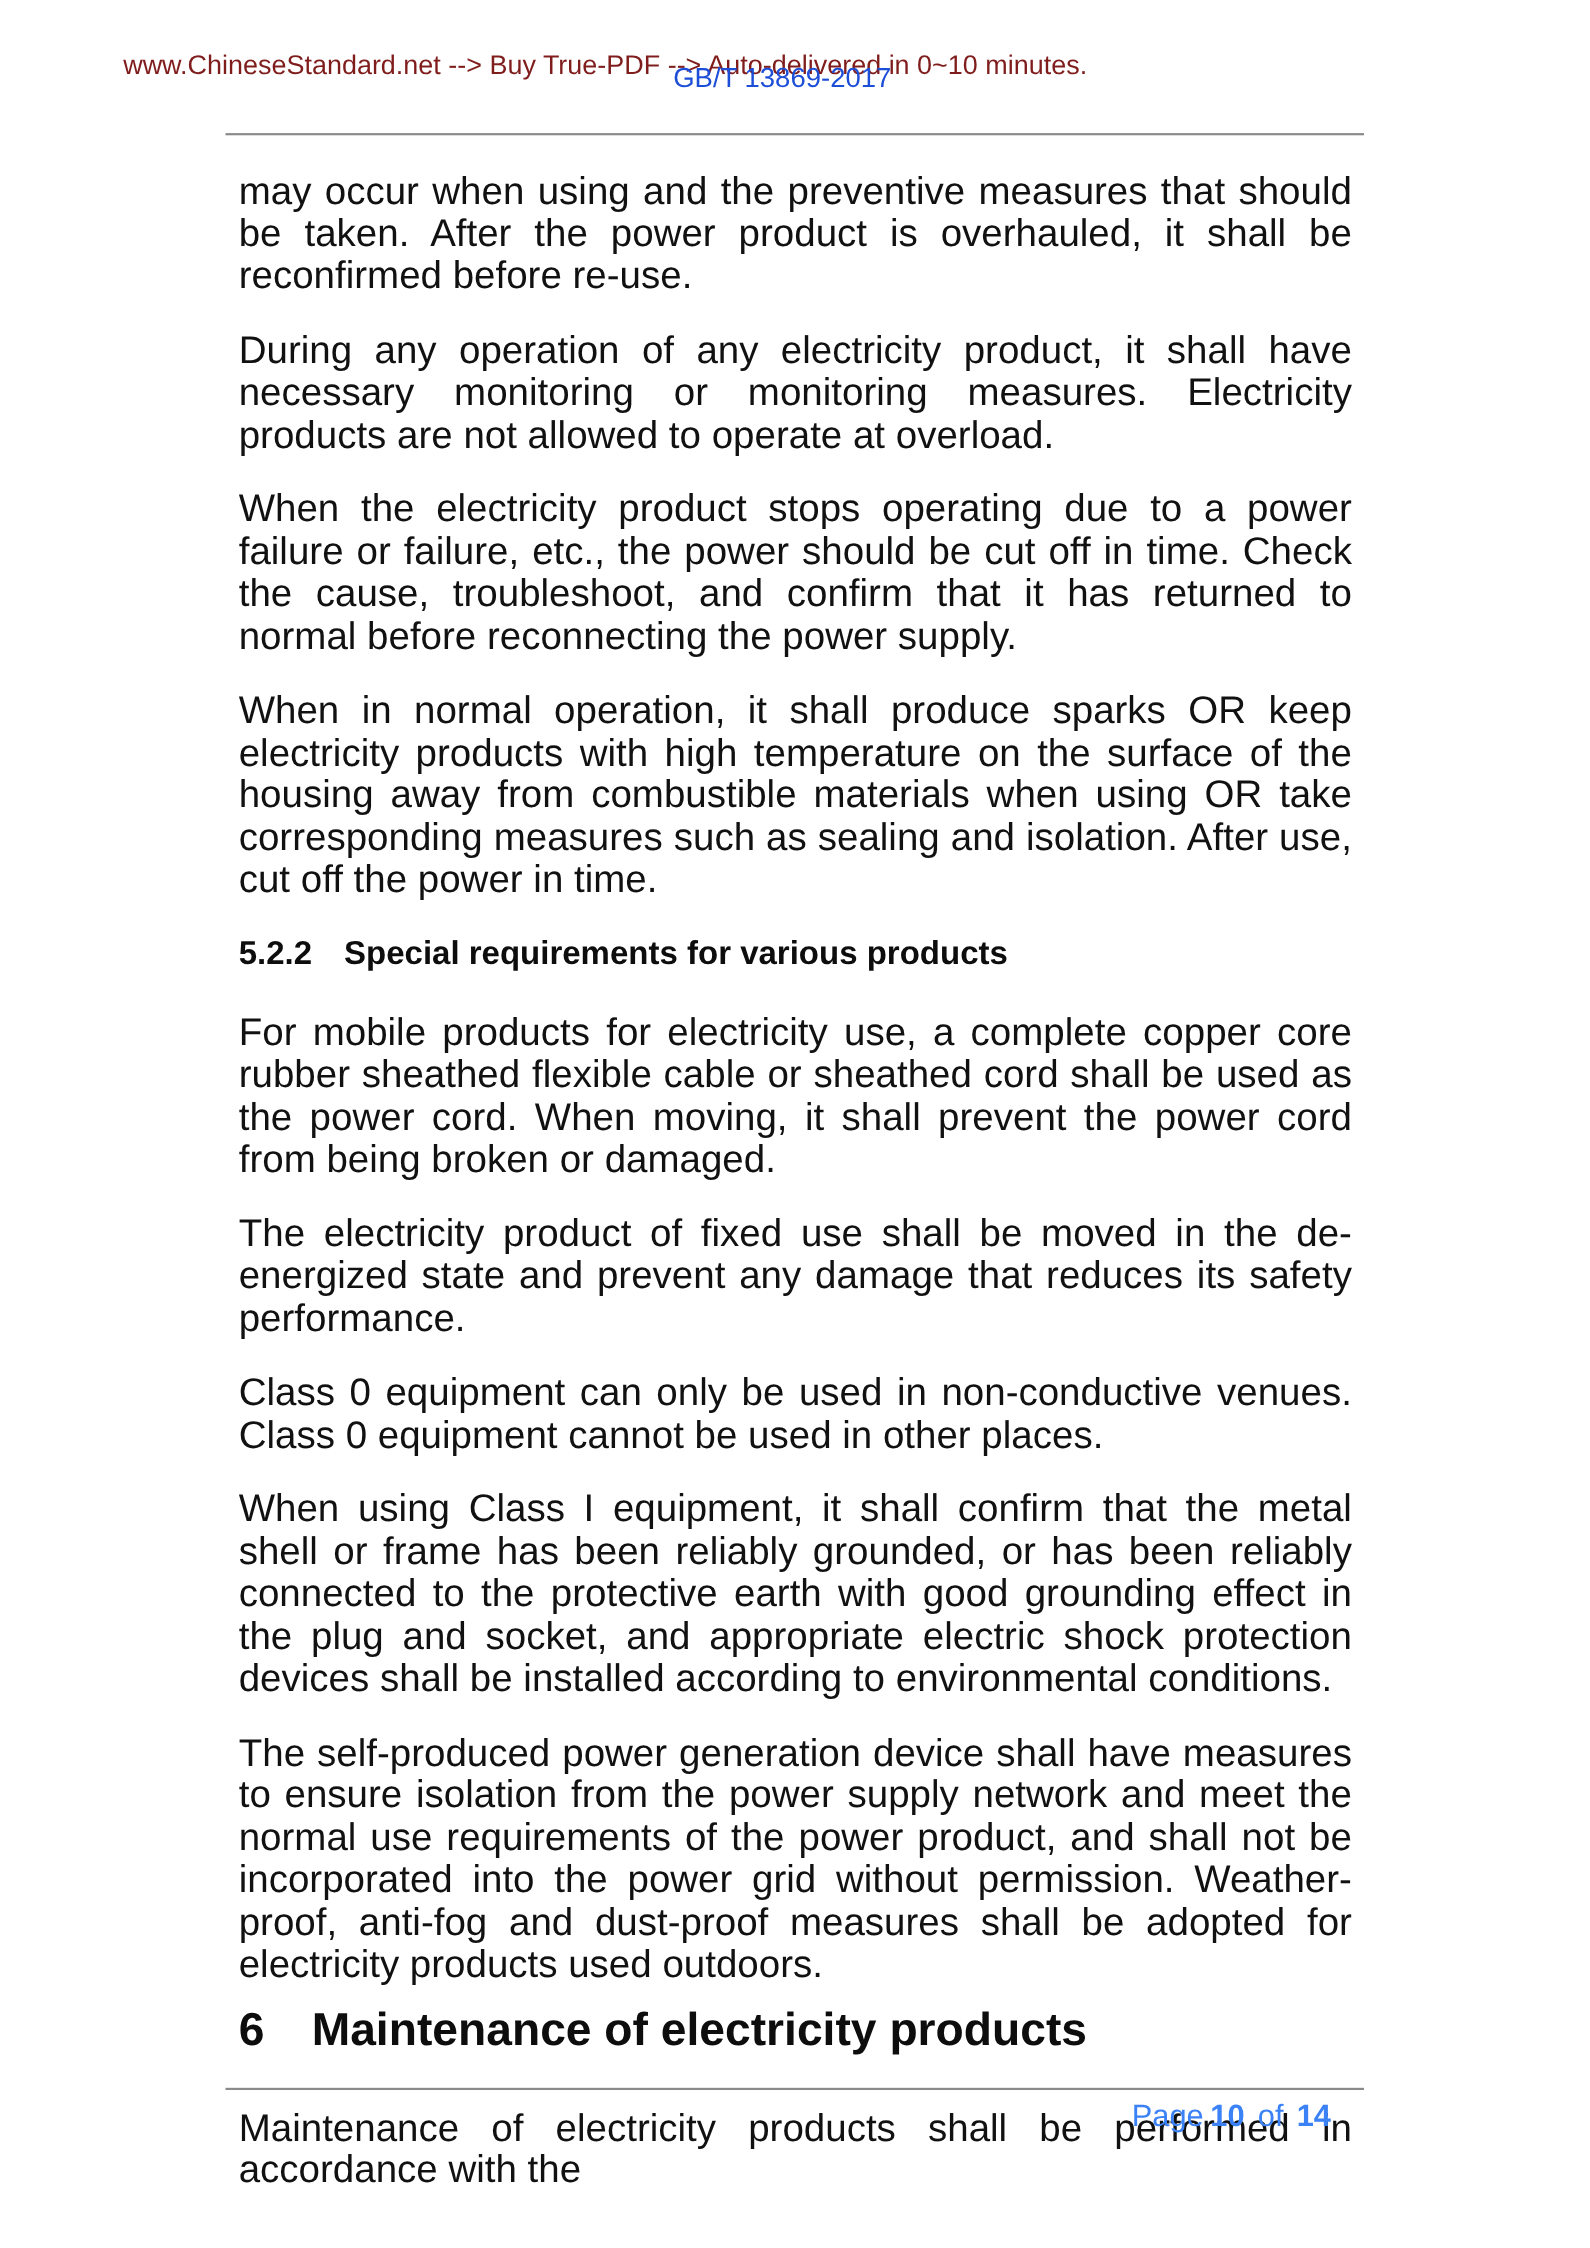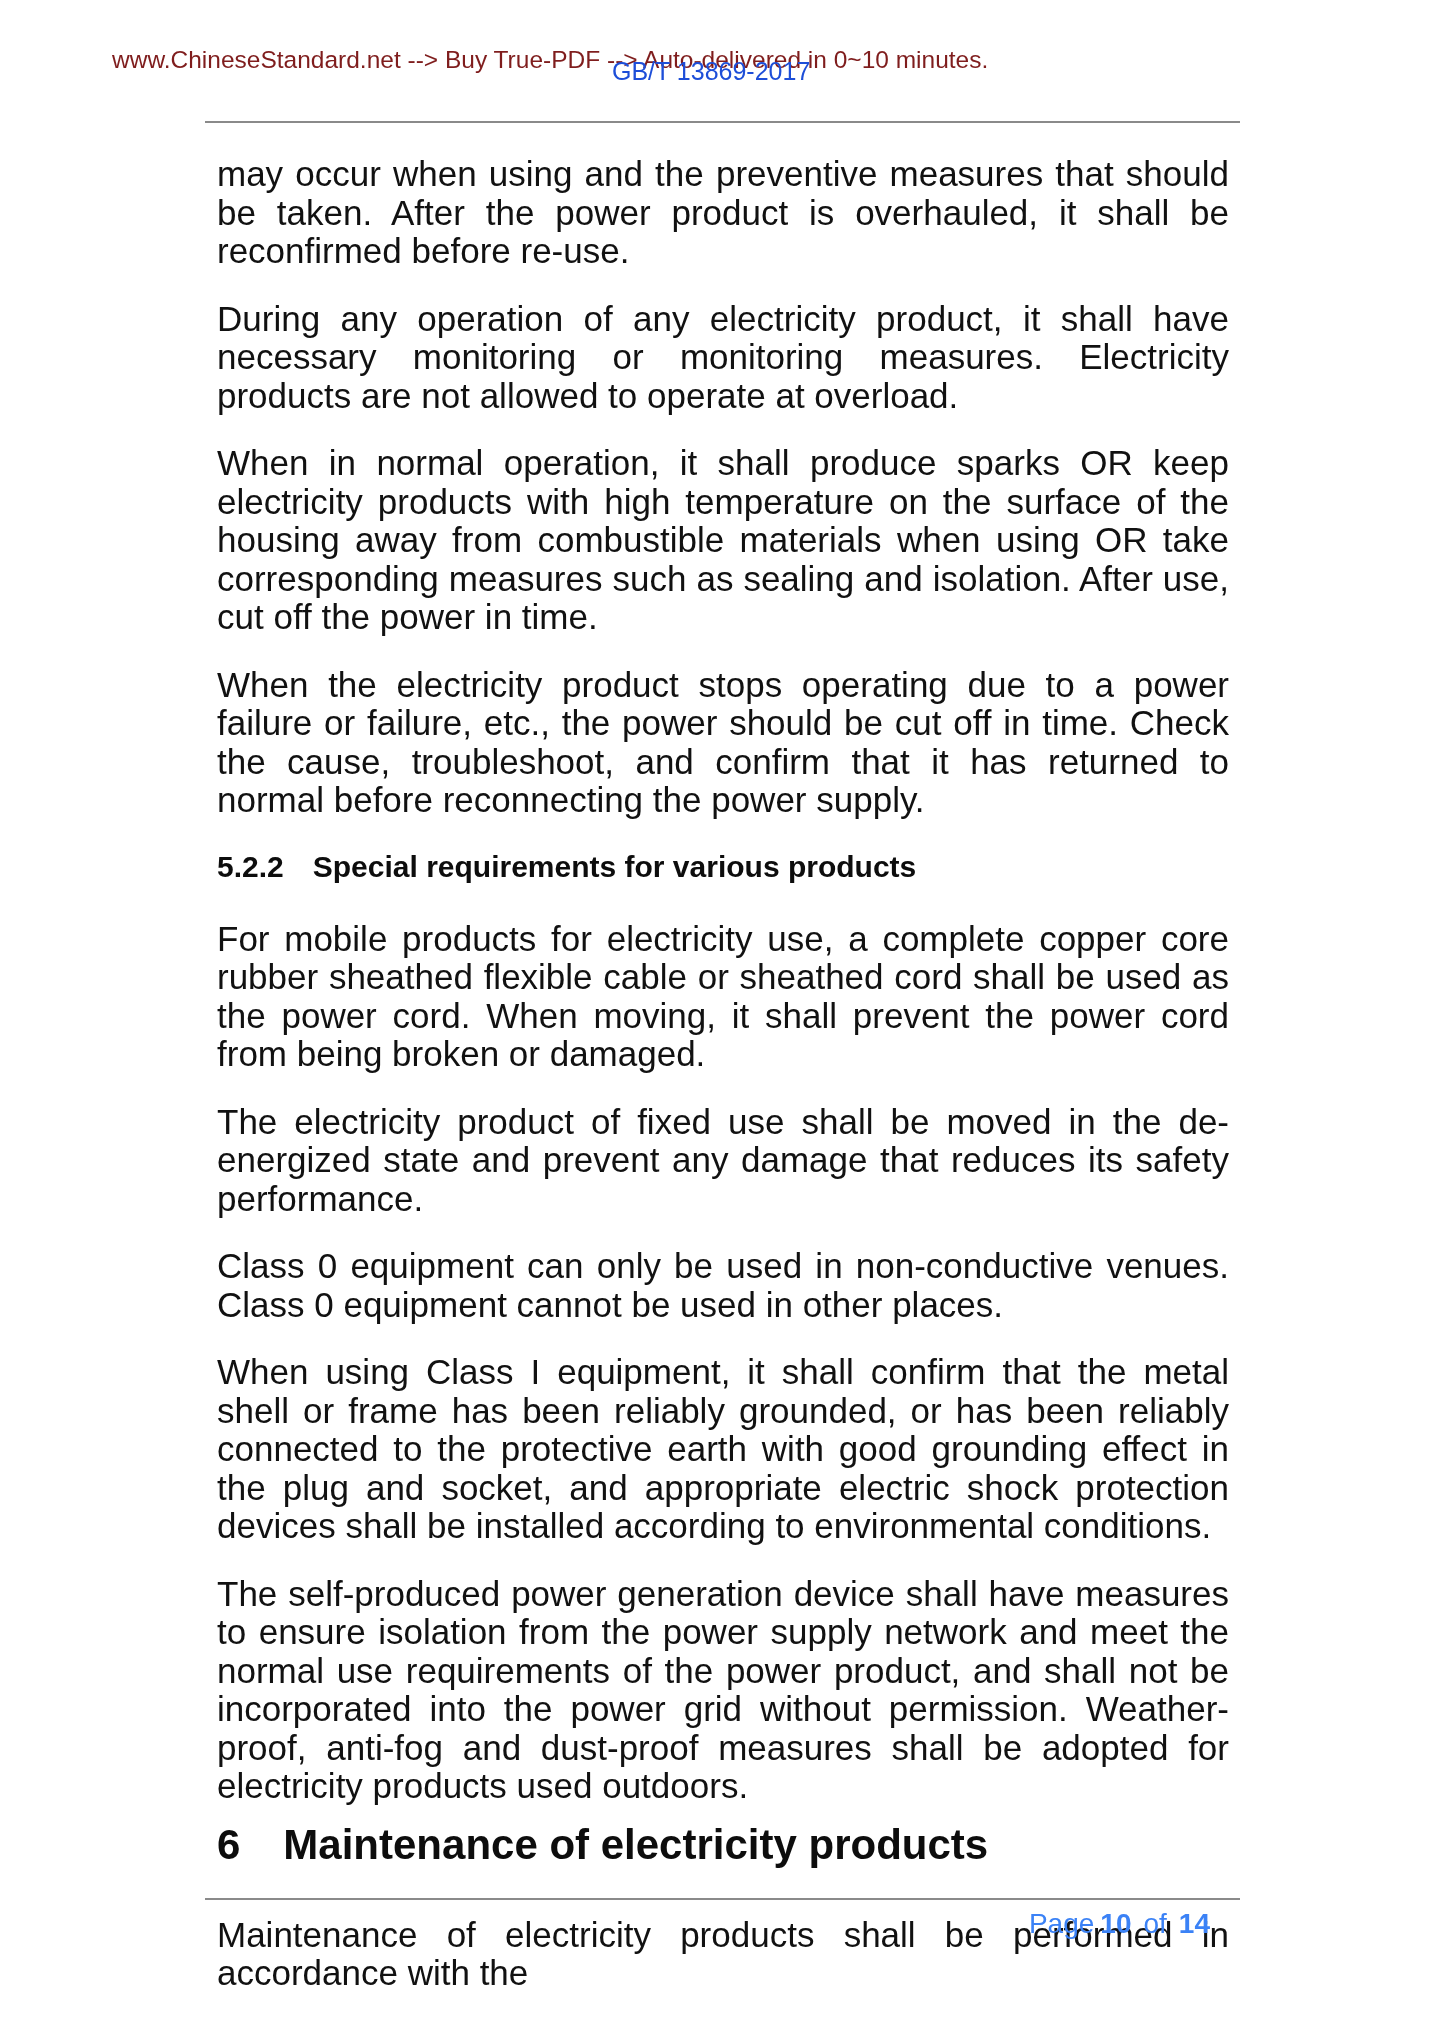--- a/index.html
+++ b/index.html
@@ -110,22 +110,22 @@
 
 <div class="page">
 
   <div class="header-tagline">www.ChineseStandard.net --&gt; Buy True-PDF --&gt; Auto-delivered in 0~10 minutes.</div>
   <div class="standard-number">GB/T 13869-2017</div>
   <div class="rule rule-top"></div>
 
   <div class="content">
     <p class="first">may occur when using and the preventive measures that should be taken. After the power product is overhauled, it shall be reconfirmed before re-use.</p>
     <p>During any operation of any electricity product, it shall have necessary monitoring or monitoring measures. Electricity products are not allowed to operate at overload.</p>
+    <p>When the electricity product stops operating due to a power failure or failure, etc., the power should be cut off in time. Check the cause, troubleshoot, and confirm that it has returned to normal before reconnecting the power supply.</p>
     <p>When in normal operation, it shall produce sparks OR keep electricity products with high temperature on the surface of the housing away from combustible materials when using OR take corresponding measures such as sealing and isolation. After use, cut off the power in time.</p>
-    <p>When the electricity product stops operating due to a power failure or failure, etc., the power should be cut off in time. Check the cause, troubleshoot, and confirm that it has returned to normal before reconnecting the power supply.</p>
 
     <div class="h-sub">
       <span class="h-number">5.2.2</span><span class="h-title">Special requirements for various products</span>
     </div>
 
     <p class="p-after-sub">For mobile products for electricity use, a complete copper core rubber sheathed flexible cable or sheathed cord shall be used as the power cord. When moving, it shall prevent the power cord from being broken or damaged.</p>
     <p>The electricity product of fixed use shall be moved in the de-energized state and prevent any damage that reduces its safety performance.</p>
     <p>Class 0 equipment can only be used in non-conductive venues. Class 0 equipment cannot be used in other places.</p>
     <p>When using Class I equipment, it shall confirm that the metal shell or frame has been reliably grounded, or has been reliably connected to the protective earth with good grounding effect in the plug and socket, and appropriate electric shock protection devices shall be installed according to environmental conditions.</p>
     <p>The self-produced power generation device shall have measures to ensure isolation from the power supply network and meet the normal use requirements of the power product, and shall not be incorporated into the power grid without permission. Weather-proof, anti-fog and dust-proof measures shall be adopted for electricity products used outdoors.</p>

